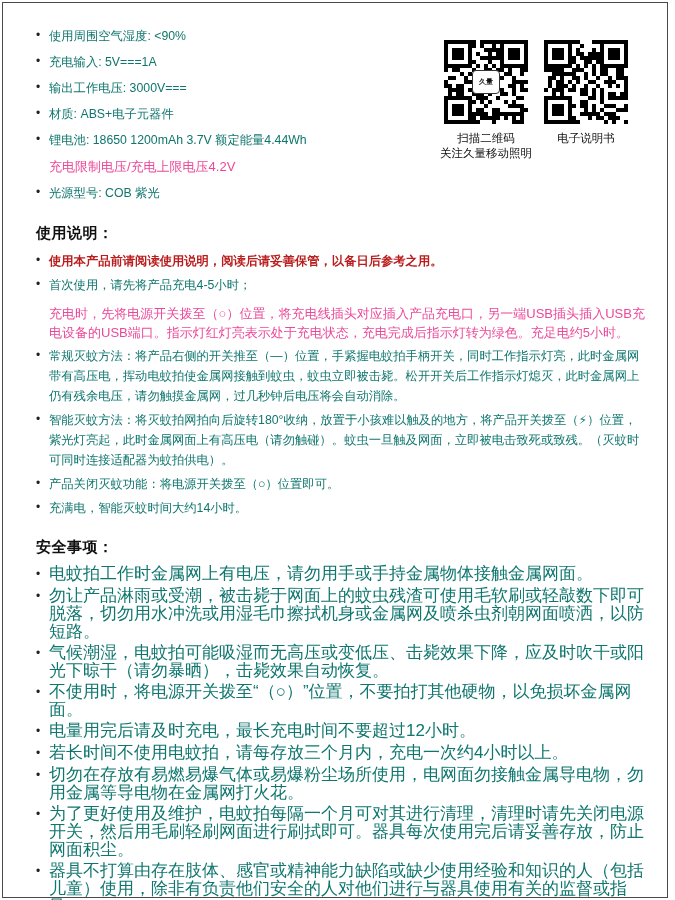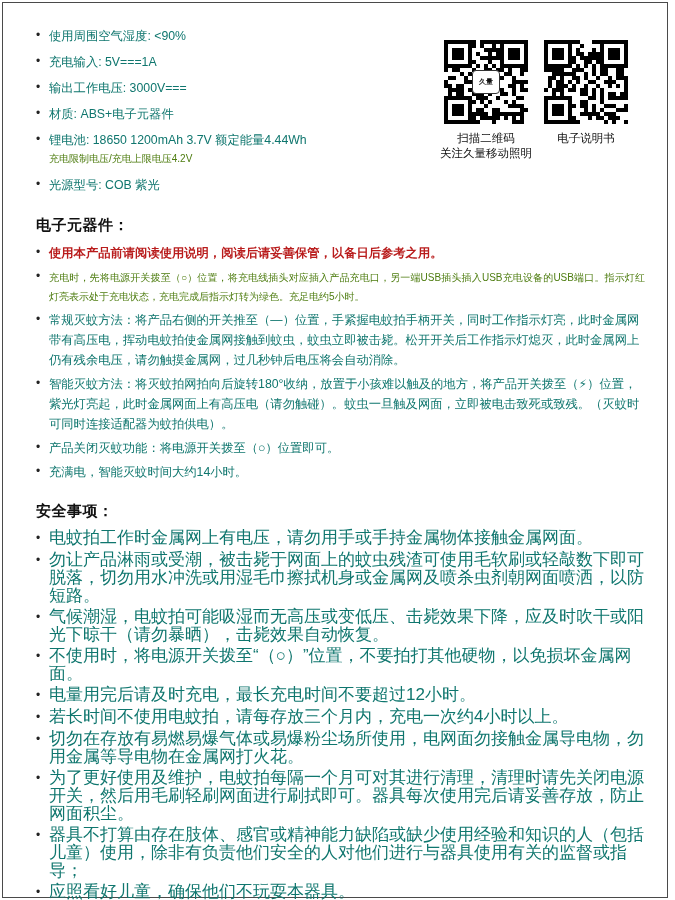--- a/index.html
+++ b/index.html
@@ -36,22 +36,22 @@
     font-size:12px;line-height:19px;color:#222;
     text-align:left;
   }
   .bullet-body{flex:1;}
   .bullet-text{
     font-size:12.3px;line-height:19px;color:#0f766e;
     text-align:justify;
   }
   .bullet-text.bold{font-weight:bold;color:#b91c1c;}
   .cont-line{
-    font-size:10px;line-height:19px;color:#4d7c0f;
-    margin-top:1px;text-align:justify;
+    font-size:13px;line-height:19px;color:#ec4899;
+    margin-top:9px;text-align:justify;
   }
   
   .spec-section .bullet-body{max-width:356px;}
   .spec-section .bullet-item{margin-bottom:7px;}
   .spec-section .bullet-text,.spec-section .cont-line{line-height:18px;}
   
   .safety-section .bullet-text{line-height:17.5px;font-size:17px;}
   .safety-section .bullet-item{margin-bottom:3px;}
   
   .qr-block{
@@ -1032,33 +1032,34 @@
             <span class="bullet-dot">•</span>
             <span class="bullet-body">
               <span class="bullet-text">光源型号: COB 紫光</span>
               
             </span>
           </div>
         </div>
     </div>
 
     <div class="section usage-section" style="margin-top:22px;">
-      <div class="section-heading">电子元器件：</div>
+      <div class="section-heading">使用说明：</div>
       <div class="bullet-list">
 
       <div class="bullet-item">
             <span class="bullet-dot">•</span>
             <span class="bullet-body">
               <span class="bullet-text bold">使用本产品前请阅读使用说明，阅读后请妥善保管，以备日后参考之用。</span>
               
             </span>
           </div>
           <div class="bullet-item">
             <span class="bullet-dot">•</span>
             <span class="bullet-body">
+              <span class="bullet-text">首次使用，请先将产品充电4-5小时；</span>
               <span><div class="cont-line">充电时，先将电源开关拨至（○）位置，将充电线插头对应插入产品充电口，另一端USB插头插入USB充电设备的USB端口。指示灯红灯亮表示处于充电状态，充电完成后指示灯转为绿色。充足电约5小时。</div></span>
             </span>
           </div>
           <div class="bullet-item">
             <span class="bullet-dot">•</span>
             <span class="bullet-body">
               <span class="bullet-text">常规灭蚊方法：将产品右侧的开关推至（—）位置，手紧握电蚊拍手柄开关，同时工作指示灯亮，此时金属网带有高压电，挥动电蚊拍使金属网接触到蚊虫，蚊虫立即被击毙。松开开关后工作指示灯熄灭，此时金属网上仍有残余电压，请勿触摸金属网，过几秒钟后电压将会自动消除。</span>
               
             </span>
           </div>

